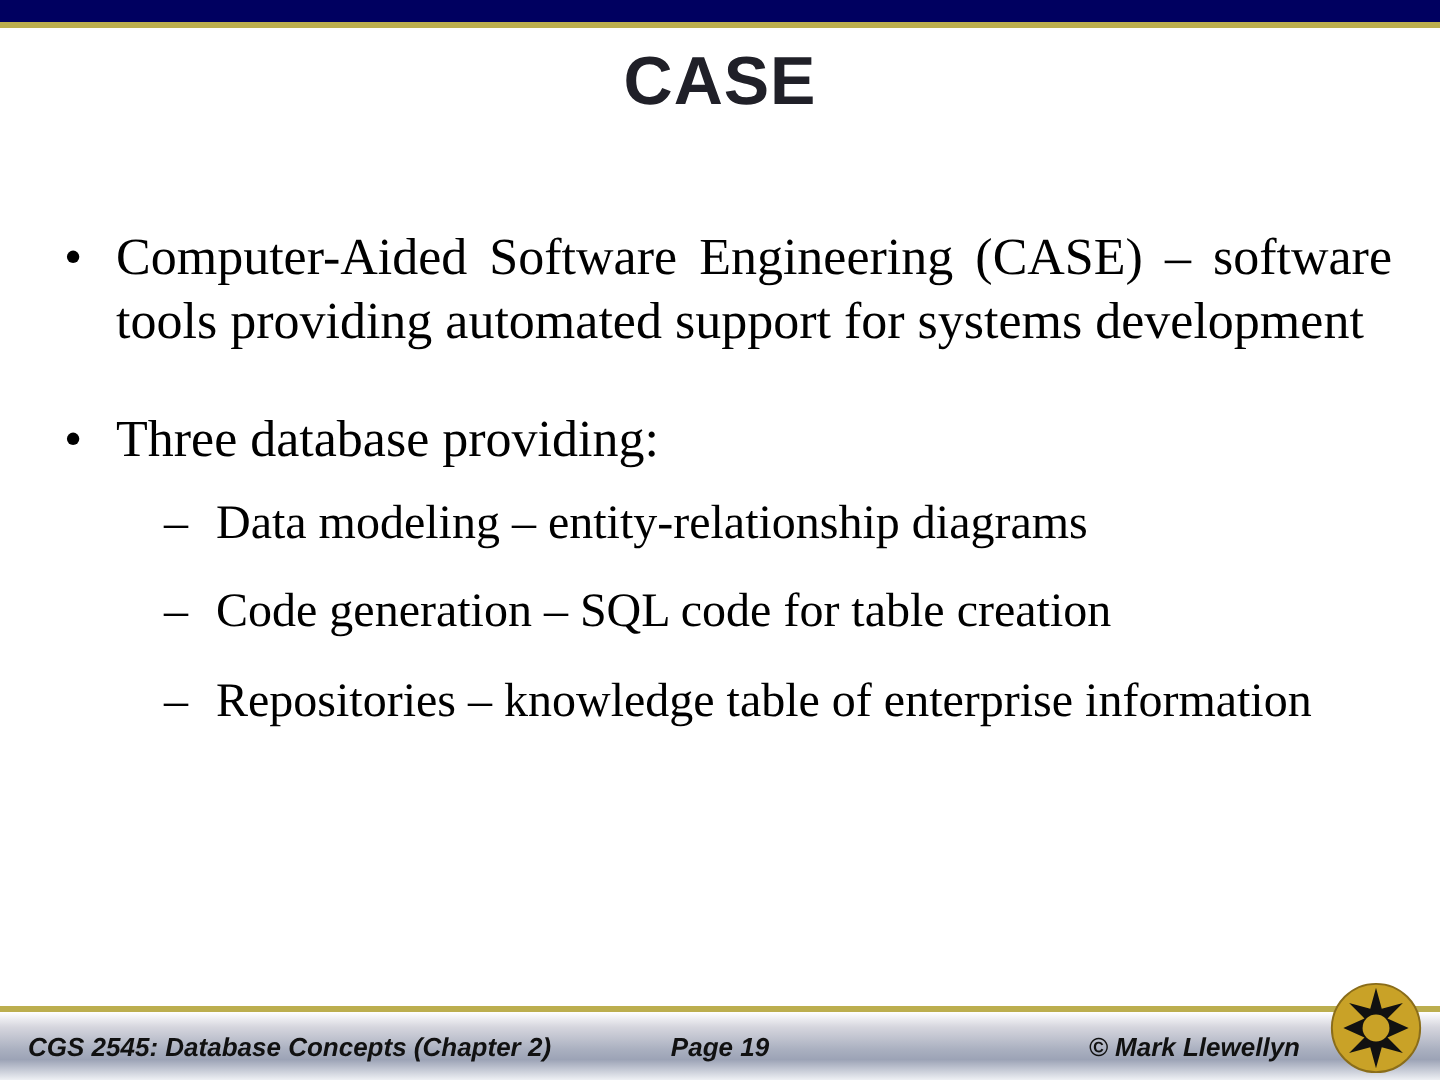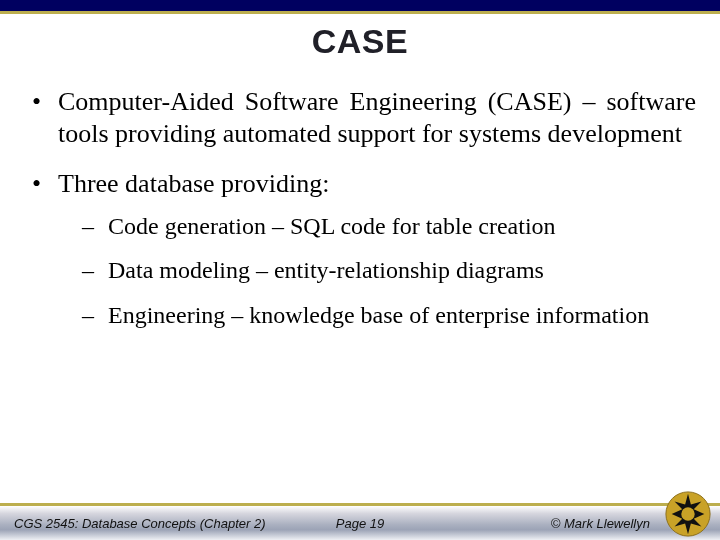--- a/index.html
+++ b/index.html
@@ -54,20 +54,21 @@
   }
 
   ul.top { list-style: none; }
   ul.top > li {
     position: relative;
     padding-left: 34px;
     font-size: 26px;
     line-height: 1.24;
     text-align: justify;
     margin-bottom: 18px;
+    margin-top: 27px;
   }
   ul.top > li::before {
     content: "•";
     position: absolute;
     left: 8px; top: 0;
     font-size: 26px;
   }
 
   ul.sub { list-style: none; margin-top: 10px; }
   ul.sub > li {
@@ -81,21 +82,21 @@
   ul.sub > li::before {
     content: "–";
     position: absolute;
     left: 24px; top: 0;
     font-size: 24px;
   }
 
   .footer-left, .footer-mid, .footer-right {
     font-family: Arial, Helvetica, sans-serif;
     font-size: 13px;
-    font-weight: normal;
+    font-weight: bold;
     font-style: italic;
     color: #111;
     white-space: nowrap;
   }
   .footer-left { position: absolute; left: 14px; bottom: 9px; }
   .footer-mid  { position: absolute; left: 50%; transform: translateX(-50%); bottom: 9px; }
   .footer-right{ position: absolute; right: 70px; bottom: 9px; }
 
   .logo {
     position: absolute;
@@ -111,23 +112,23 @@
 <div class="top-rule"></div>
 
 <h1 class="slide-title">CASE</h1>
 
 <div class="content">
   <ul class="top">
     <li>Computer-Aided Software Engineering (CASE) – software tools providing automated support for systems development</li>
     <li>
       <span>Three database providing:</span>
       <ul class="sub">
+        <li>Data modeling – entity-relationship diagrams</li>
         <li>Code generation – SQL code for table creation</li>
-        <li>Data modeling – entity-relationship diagrams</li>
-        <li>Engineering – knowledge base of enterprise information</li>
+        <li>Repositories – knowledge table of enterprise information</li>
       </ul>
     </li>
   </ul>
 </div>
 
 <div class="bot-rule"></div>
 <div class="bot-band">
   <div class="footer-left">CGS 2545: Database Concepts (Chapter 2)</div>
   <div class="footer-mid">Page 19</div>
   <div class="footer-right">© Mark Llewellyn</div>

